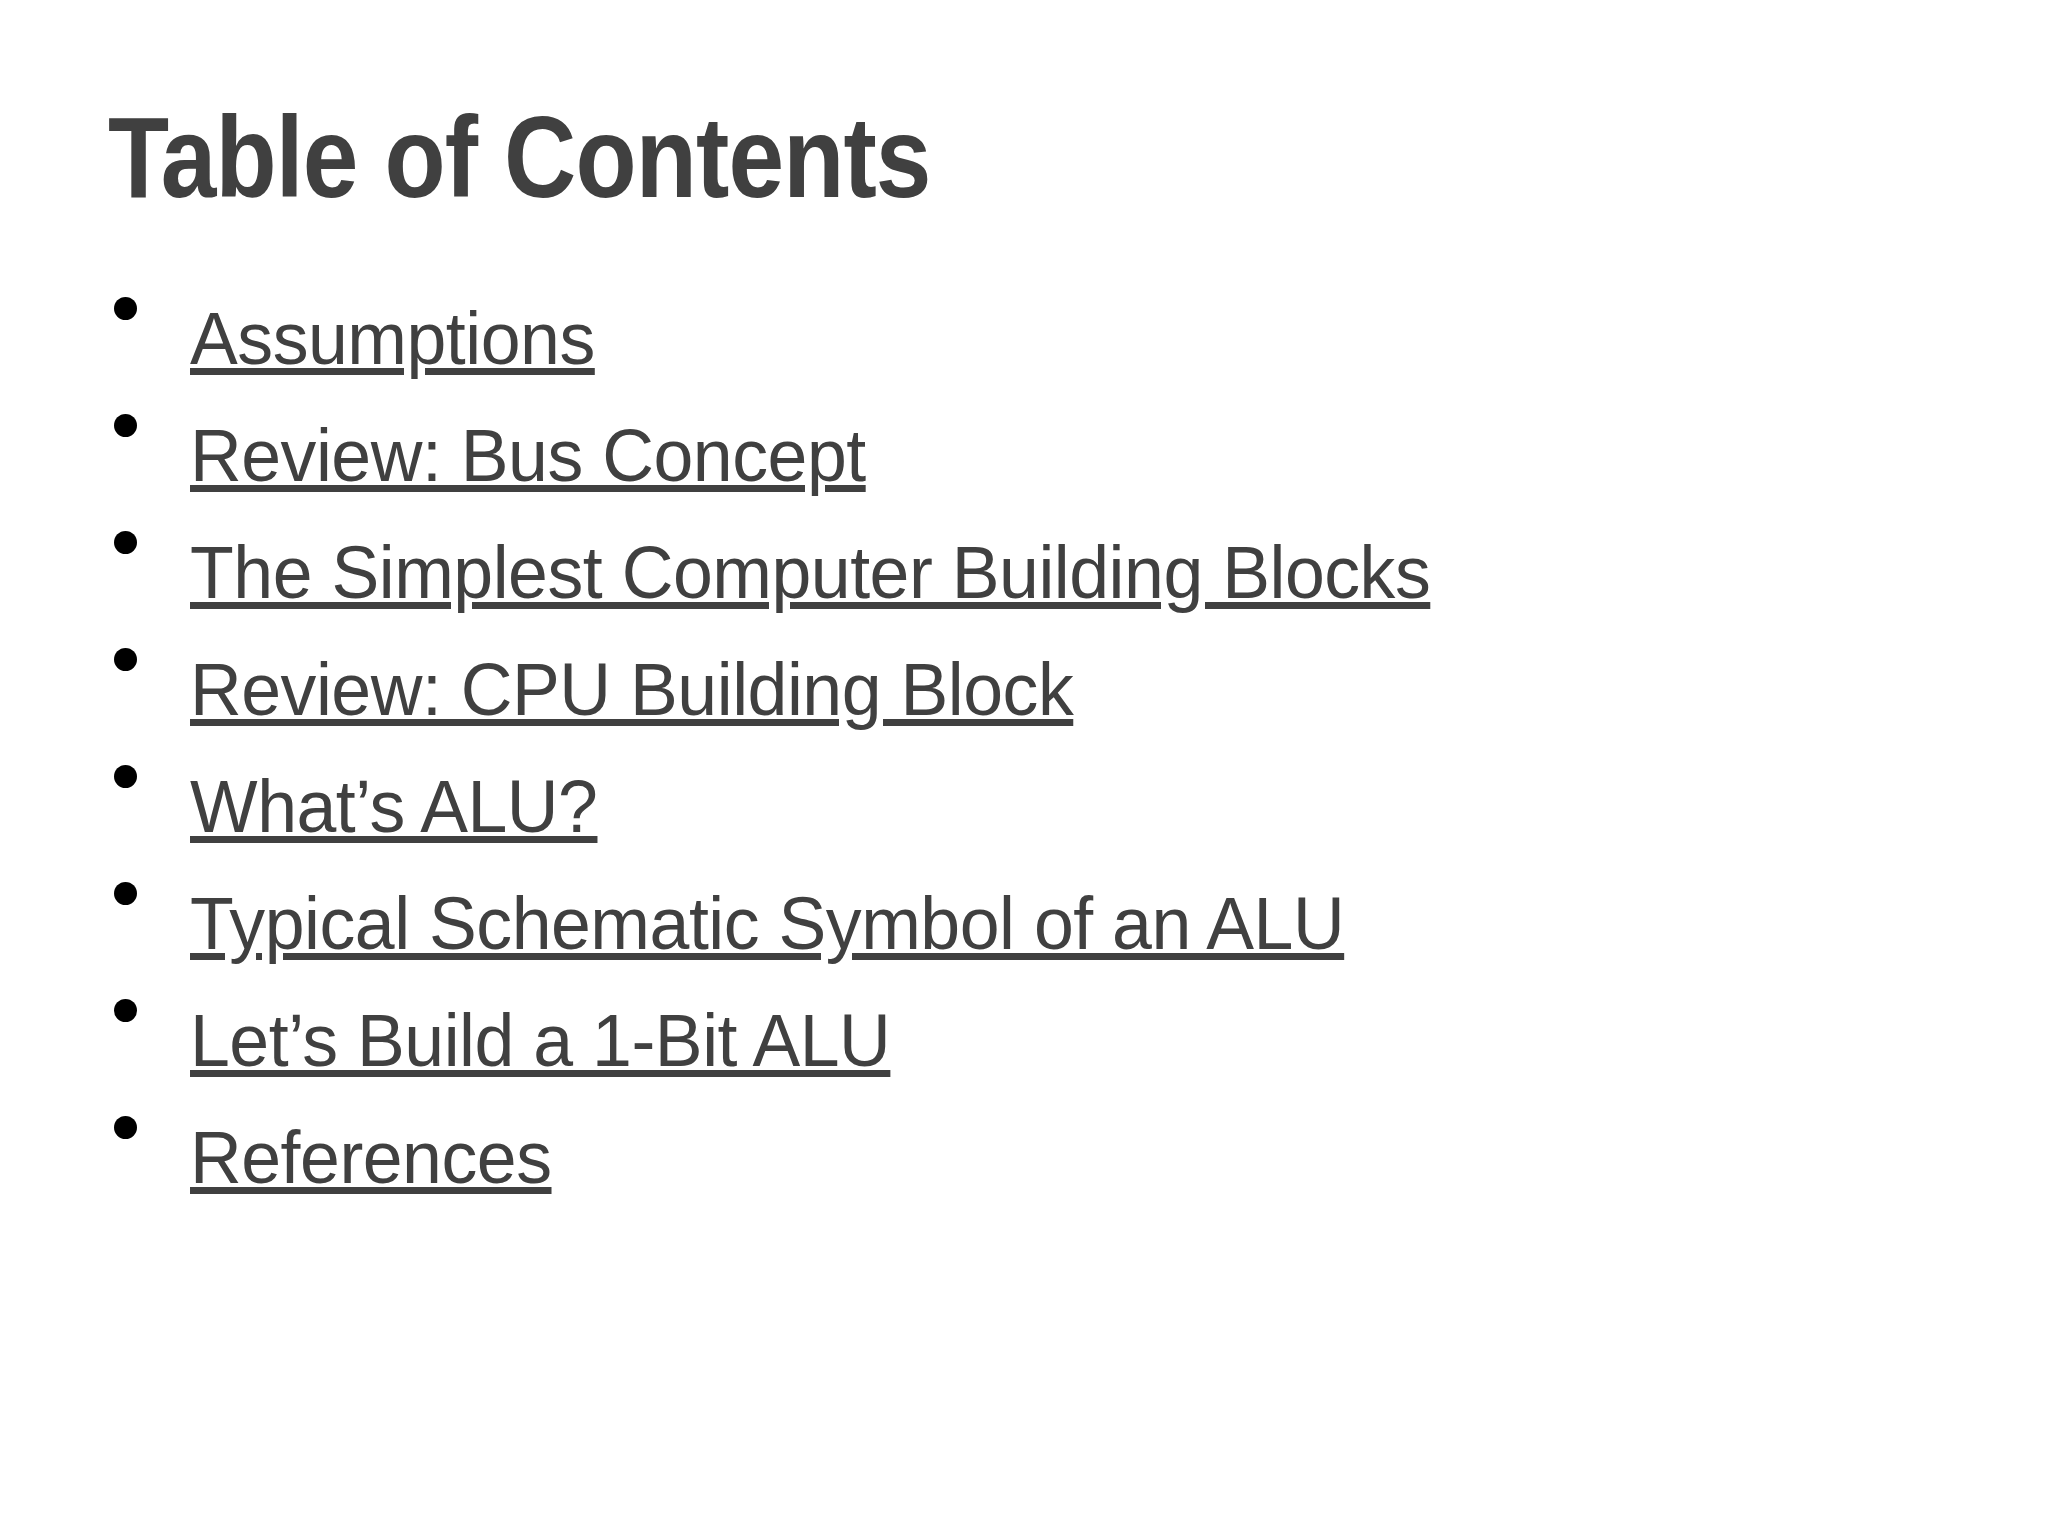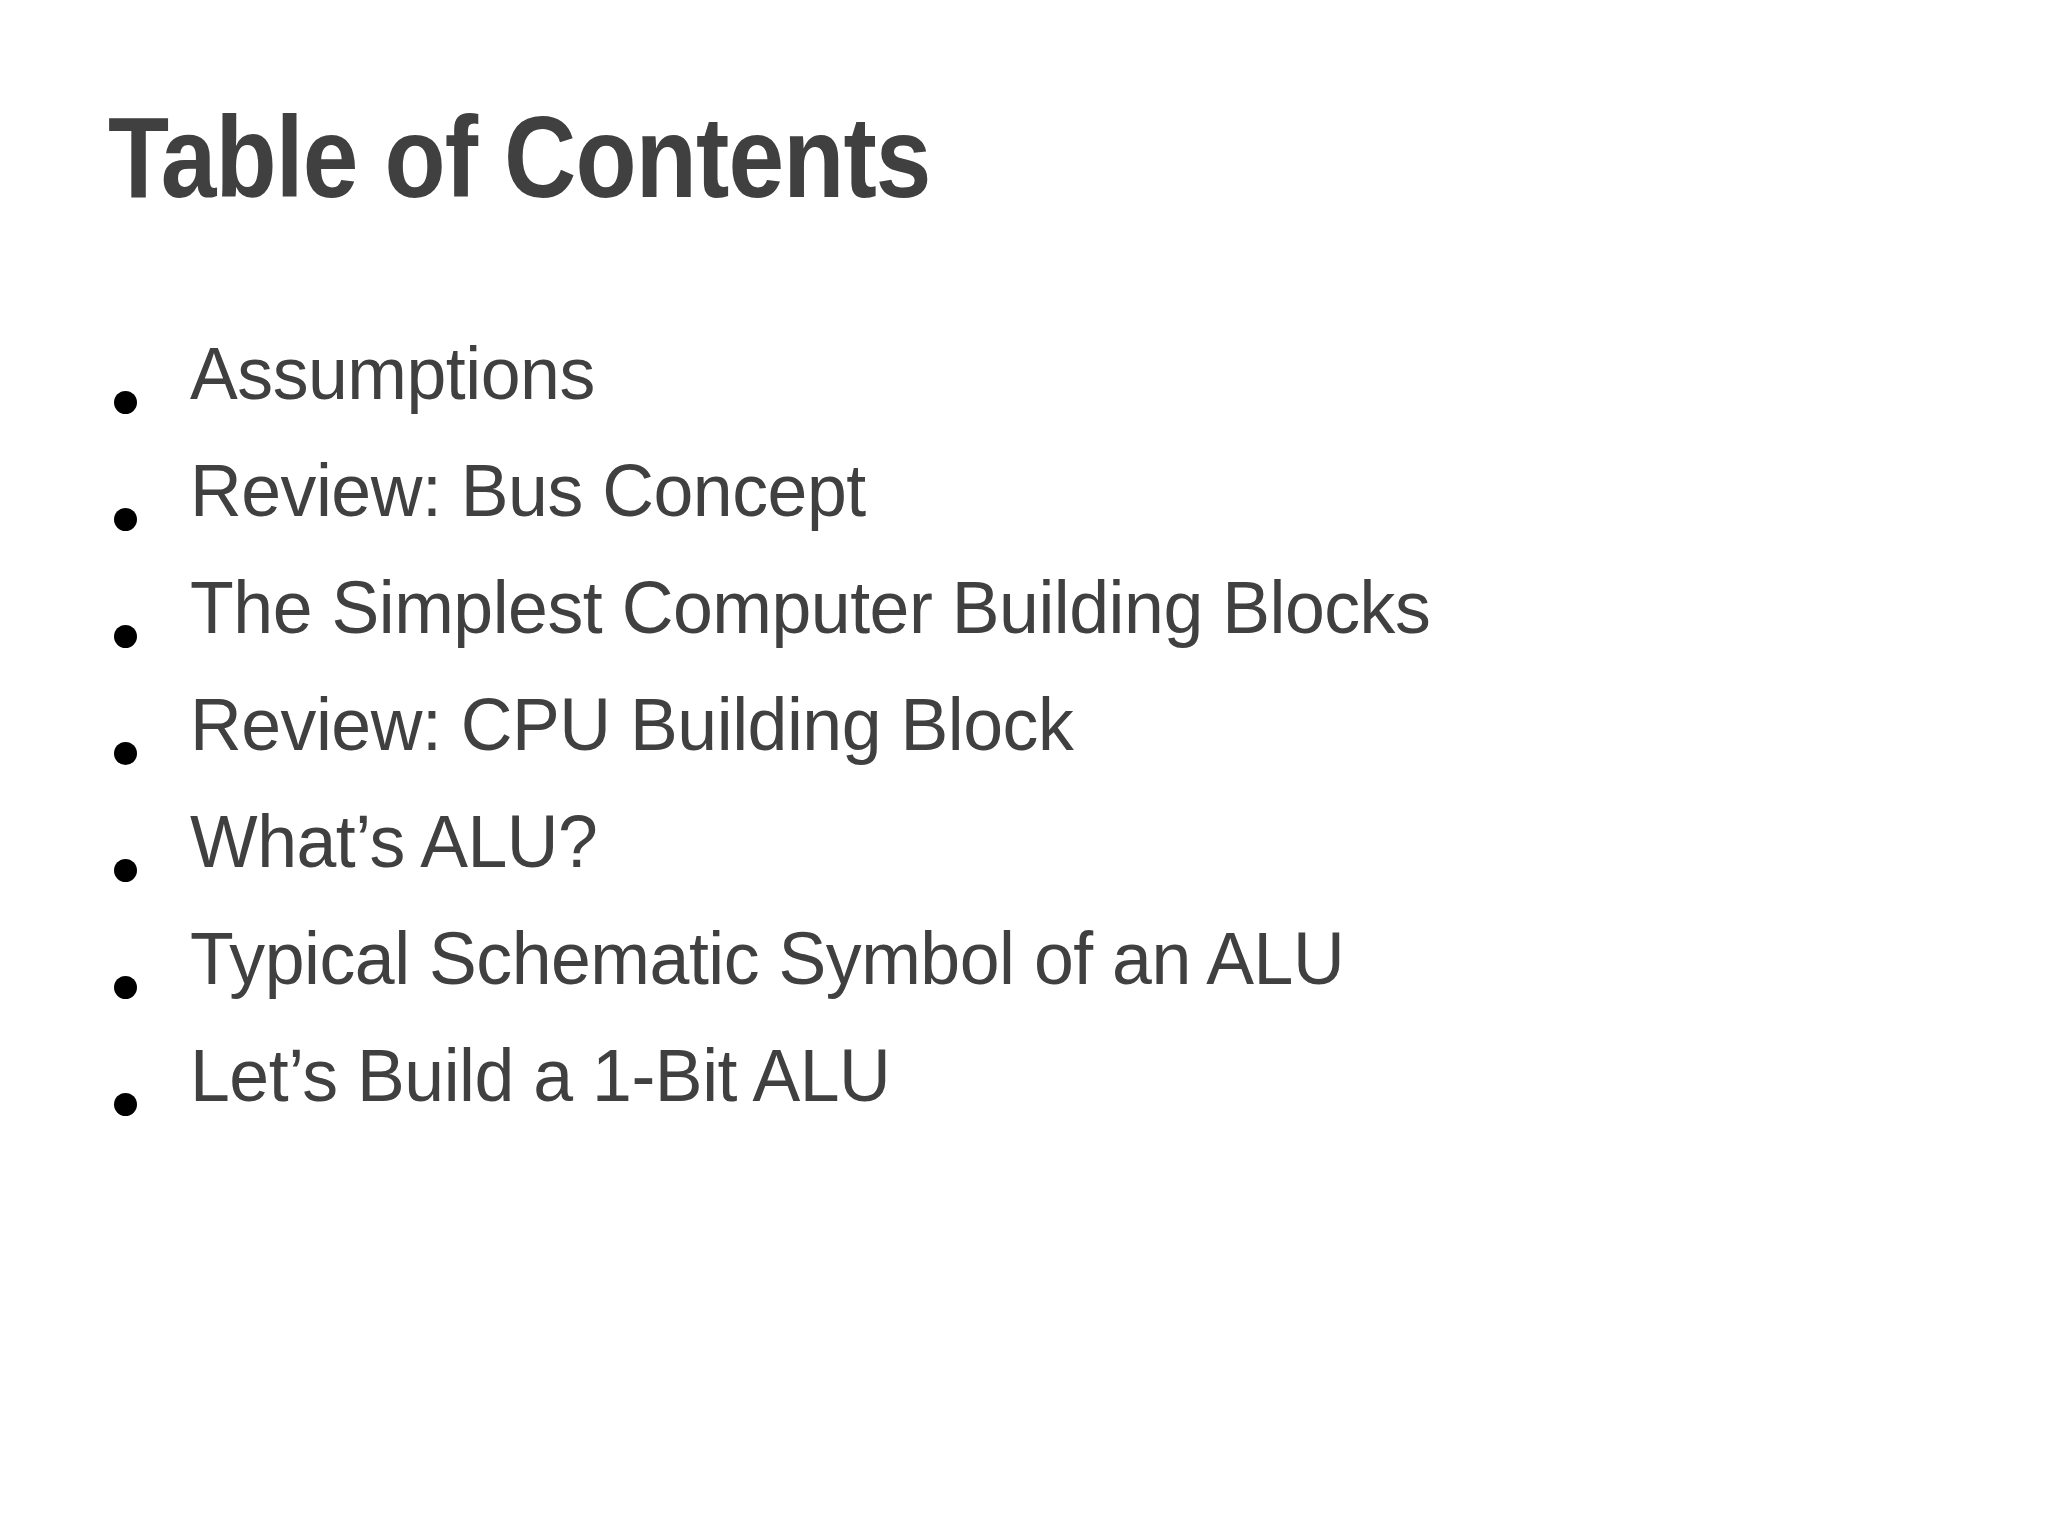--- a/index.html
+++ b/index.html
@@ -32,22 +32,23 @@
   .toc-list {
     position: absolute;
     left: 0;
     top: 297px;
     margin: 0;
     padding: 0;
     list-style: none;
   }
   .toc-list li {
     display: flex;
-    align-items: flex-end;
+    align-items: flex-start;
     height: 117px;
+    text-decoration: underline;
   }
   .bullet-dot {
     flex: 0 0 auto;
     width: 23px;
     height: 23px;
     border-radius: 50%;
     background: #000000;
     margin-left: 114px;
   }
   .toc-label {
@@ -89,14 +90,18 @@
       <span class="toc-label">What’s ALU?</span>
     </li>
     <li>
       <span class="bullet-dot"></span>
       <span class="toc-label">Typical Schematic Symbol of an ALU</span>
     </li>
     <li>
       <span class="bullet-dot"></span>
       <span class="toc-label">Let’s Build a 1-Bit ALU</span>
     </li>
+    <li>
+      <span class="bullet-dot"></span>
+      <span class="toc-label">References</span>
+    </li>
   </ul>
 </main>
 
 </body></html>

